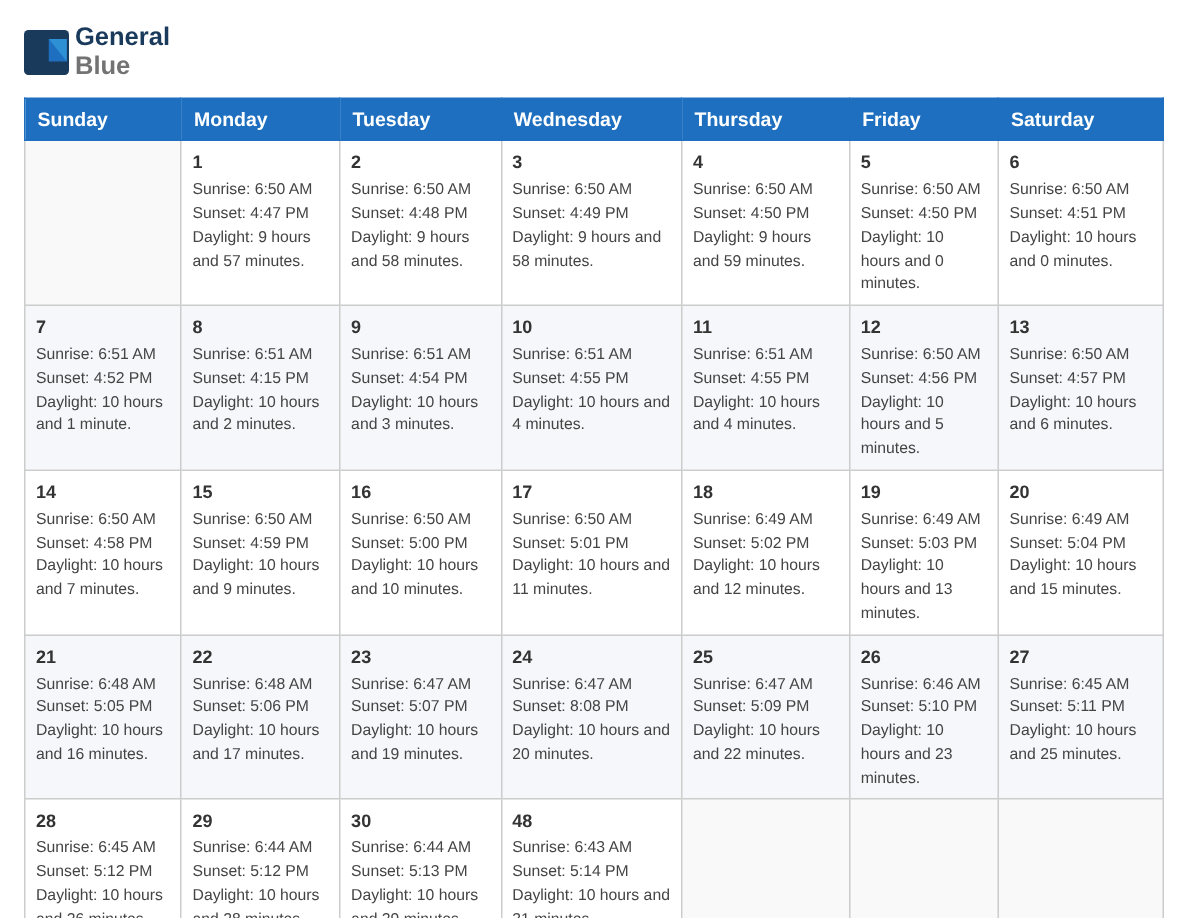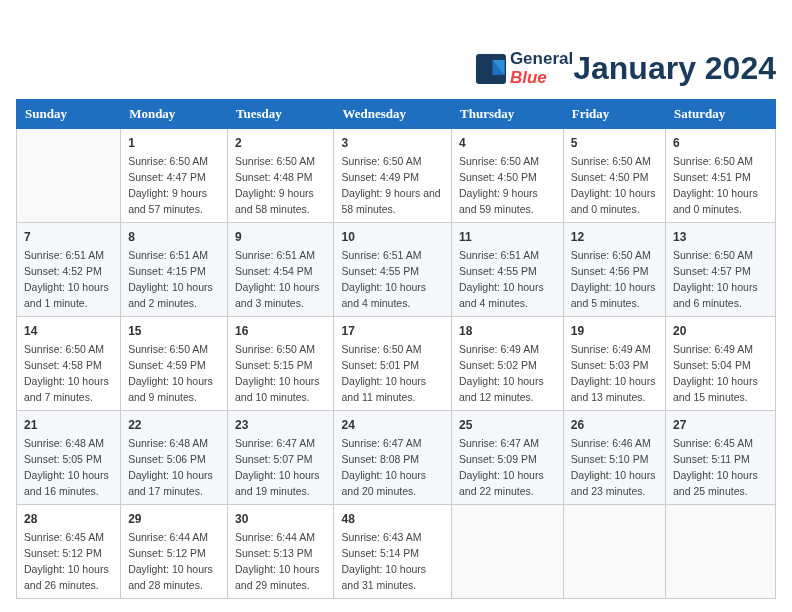--- a/index.html
+++ b/index.html
@@ -5,24 +5,23 @@
     * { box-sizing: border-box; margin: 0; padding: 0; }
     body {
       font-family: Arial, sans-serif;
       background: #fff;
       width: 792px;
       min-height: 612px;
       padding: 16px;
     }
     .header-section {
       display: flex;
-      justify-content: flex-end;
+      justify-content: space-between;
       align-items: flex-start;
       margin-bottom: 12px;
-      margin-top: 34px;
     }
     .logo-area {
       display: flex;
       align-items: center;
     }
     .logo-icon {
       width: 30px;
       height: 30px;
       margin-right: 4px;
     }
@@ -46,21 +45,20 @@
     thead tr {
       background-color: #1e6fbf;
       color: #fff;
     }
     thead th {
       padding: 6px 8px;
       text-align: left;
       font-size: 13px;
       font-weight: bold;
       border: 1px solid #1e6fbf;
-      font-family: Liberation Serif, serif;
     }
     tbody td {
       border: 1px solid #ccc;
       vertical-align: top;
       padding: 5px 7px;
       min-height: 80px;
       color: #333;
       line-height: 1.5;
     }
     tbody tr:nth-child(even) {
@@ -89,25 +87,24 @@
 
 <div class="header-section">
   <div class="logo-area">
     <svg class="logo-icon" viewBox="0 0 40 40">
       <rect x="0" y="0" width="40" height="40" rx="4" fill="#1a3a5c"></rect>
       <polygon points="22,8 38,8 38,28 22,28" fill="#1e6fbf"></polygon>
       <polygon points="22,8 38,8 38,28" fill="#2d8fd4"></polygon>
     </svg>
     <div>
       <div style="font-size:17px;font-weight:bold;color:#1a3a5c;line-height:1.1;">General</div>
-      <div style="font-size:17px;font-weight:bold;color:#ef4444;line-height:1.1;font-style:italic;">Blue</div>
+      <div style="font-size:17px;font-weight:bold;color:#737373;line-height:1.1;">Blue</div>
     </div>
   </div>
   <div class="title-area">
-    <div class="calendar-title">January 2024</div>
   </div>
 </div>
 
 <table>
   <thead>
     <tr>
     <th>Sunday</th>
         <th>Monday</th>
         <th>Tuesday</th>
         <th>Wednesday</th>
@@ -209,21 +206,21 @@
         </td>
         <td>
           <span class="day-number">15</span>
           <span class="day-detail">Sunrise: 6:50 AM</span>
           <span class="day-detail">Sunset: 4:59 PM</span>
           <span class="day-detail">Daylight: 10 hours and 9 minutes.</span>
         </td>
         <td>
           <span class="day-number">16</span>
           <span class="day-detail">Sunrise: 6:50 AM</span>
-          <span class="day-detail">Sunset: 5:15 PM</span>
+          <span class="day-detail">Sunset: 5:00 PM</span>
           <span class="day-detail">Daylight: 10 hours and 10 minutes.</span>
         </td>
         <td>
           <span class="day-number">17</span>
           <span class="day-detail">Sunrise: 6:50 AM</span>
           <span class="day-detail">Sunset: 5:01 PM</span>
           <span class="day-detail">Daylight: 10 hours and 11 minutes.</span>
         </td>
         <td>
           <span class="day-number">18</span>

